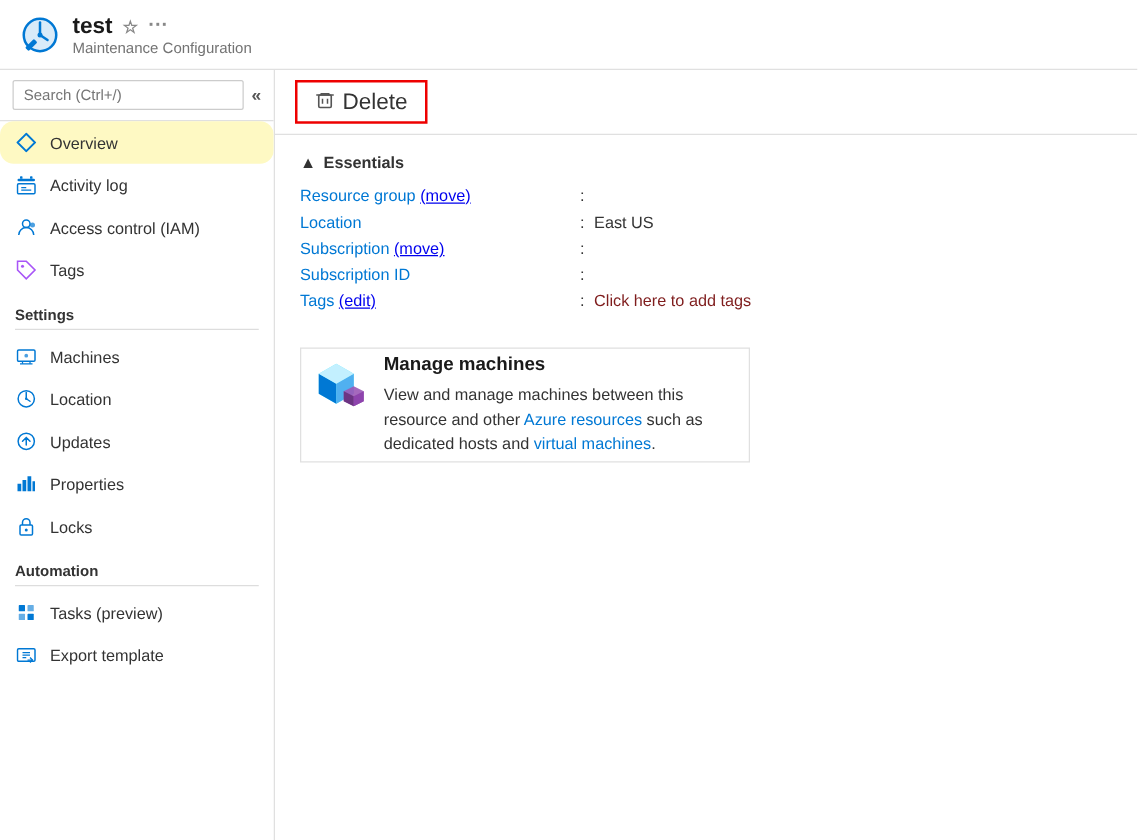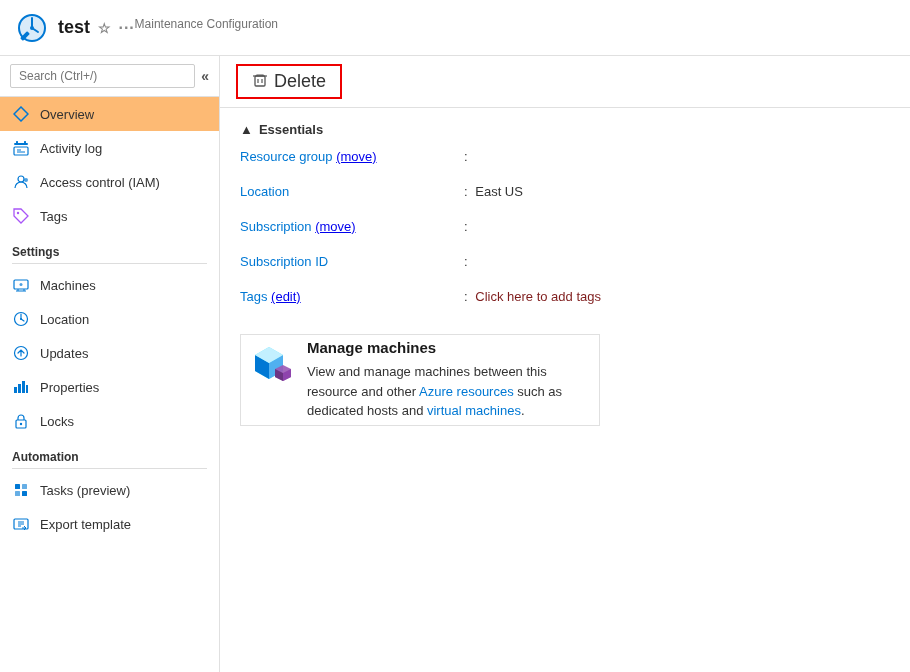--- a/index.html
+++ b/index.html
@@ -1,49 +1,49 @@
 <!DOCTYPE html>
 <html><head>
   <meta charset="utf-8">
   <style>
     * { box-sizing: border-box; margin: 0; padding: 0; }
     body { font-family: 'Segoe UI', Arial, sans-serif; font-size: 13px; color: #333; background: #fff; display: flex; flex-direction: column; height: 672px; width: 910px; overflow: hidden; }
 
     
     .header { display: flex; align-items: center; padding: 10px 16px; border-bottom: 1px solid #e0e0e0; background: #fff; min-height: 56px; }
     .header-icon { width: 32px; height: 32px; margin-right: 10px; flex-shrink: 0; }
-    .header-title-block { display: flex; }
+    .header-title-block { display: flex; flex-direction: column; }
     .header-title { font-size: 18px; font-weight: 600; color: #1a1a1a; display: flex; align-items: center; gap: 8px; }
     .header-subtitle { font-size: 12px; color: #737373; }
     .star-icon { color: #888; font-size: 14px; cursor: pointer; }
     .ellipsis-icon { color: #888; font-size: 16px; cursor: pointer; font-weight: bold; }
 
     
     .main-layout { display: flex; flex: 1; overflow: hidden; }
 
     
     .sidebar { width: 220px; border-right: 1px solid #e0e0e0; display: flex; flex-direction: column; overflow-y: auto; background: #fff; flex-shrink: 0; }
     .search-bar { display: flex; align-items: center; padding: 8px 10px; border-bottom: 1px solid #e0e0e0; gap: 6px; }
     .search-input { border: 1px solid #ccc; border-radius: 2px; padding: 4px 8px; font-size: 12px; width: 100%; color: #555; }
     .collapse-btn { color: #555; font-size: 14px; cursor: pointer; font-weight: bold; white-space: nowrap; }
     .nav-item { display: flex; align-items: center; padding: 8px 12px; cursor: pointer; gap: 10px; color: #333; font-size: 13px; }
-    .nav-item.active { background: #fdba74; }
+    .nav-item.active { background: #fef9c3; border-radius: 11px; }
     .nav-item .nav-icon { width: 18px; height: 18px; flex-shrink: 0; display: flex; align-items: center; justify-content: center; font-size: 14px; }
     .section-label { font-size: 12px; font-weight: 700; color: #333; padding: 12px 12px 4px 12px; text-transform: none; }
     .section-divider { border: none; border-top: 1px solid #ddd; margin: 0 12px 4px 12px; }
 
     
     .content { flex: 1; overflow-y: auto; padding: 0; }
     .toolbar { display: flex; align-items: center; padding: 8px 16px; border-bottom: 1px solid #e0e0e0; gap: 8px; }
     .delete-btn { display: flex; align-items: center; gap: 6px; border: 2px solid #e00; padding: 5px 14px; background: #fff; color: #333; font-size: 18px; cursor: pointer; font-weight: 500; }
     .delete-btn .del-icon { color: #555; font-size: 15px; }
 
     .essentials { padding: 14px 20px; }
     .essentials-header { display: flex; align-items: center; gap: 6px; font-size: 13px; font-weight: 600; color: #333; margin-bottom: 12px; cursor: pointer; }
-    .essentials-grid { display: grid; grid-template-columns: 220px 1fr; row-gap: 20px; }
+    .essentials-grid { display: grid; grid-template-columns: 220px 1fr; row-gap: 6px; }
     .field-label { color: #0078d4; font-size: 13px; }
     .field-value { color: #333; font-size: 13px; }
     .field-value a { color: #7f1d1d; text-decoration: none; }
     .colon { color: #333; margin: 0 4px; }
 
     
     .cards-row { display: flex; gap: 16px; padding: 16px 20px; }
     .manage-card { border: 1px solid #e0e0e0; padding: 4px; max-width: 360px; display: flex; gap: 14px; align-items: flex-start; }
     .manage-card-icon { width: 48px; height: 48px; flex-shrink: 0; position: relative; }
     .manage-card-body h3 { font-size: 15px; font-weight: 700; color: #1a1a1a; margin-bottom: 6px; }

